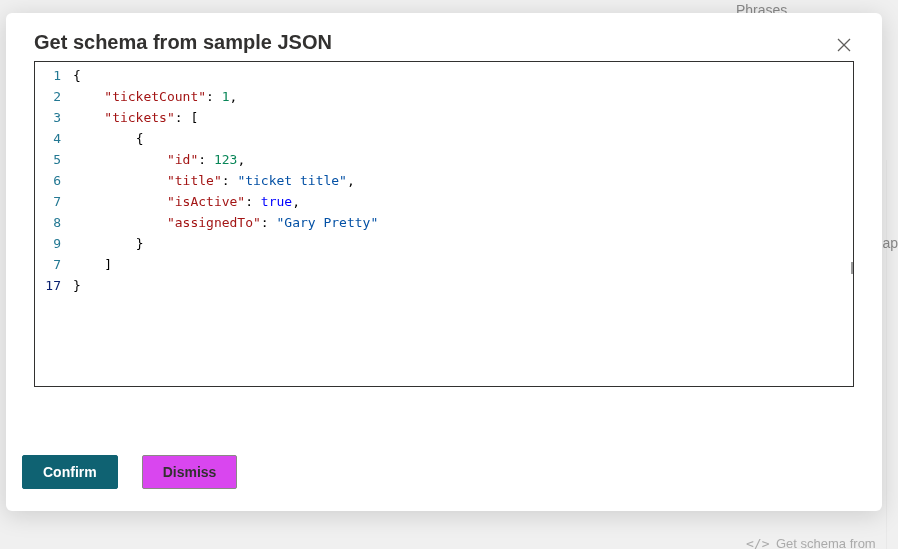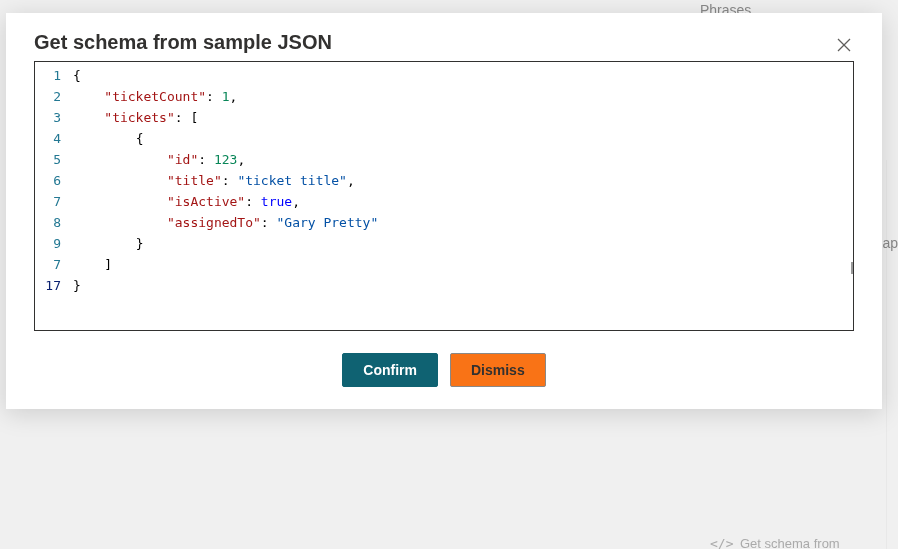--- a/index.html
+++ b/index.html
@@ -8,41 +8,42 @@
       background: #f0f0f0;
       width: 898px;
       height: 549px;
       position: relative;
       overflow: hidden;
     }
     .bg-text {
       position: absolute;
       color: #888;
       font-size: 14px;
+      margin-left: 36px;
     }
     .bg-phrases { top: 2px; left: 700px; }
     .bg-ap { top: 235px; right: 0; }
     .bg-get { bottom: -2px; left: 740px; color: #aaa; font-size: 13px; }
     .bg-icon { bottom: -2px; left: 710px; color: #aaa; font-size: 13px; font-family: monospace; }
     .bg-line-right {
       position: absolute;
       right: 11px;
       top: 160px;
       bottom: 0;
       border-left: 1px solid #e8e8e8;
     }
     .dialog {
       position: absolute;
       top: 13px;
       left: 6px;
       width: 876px;
-      height: 396px;
+      height: 498px;
       background: #fff;
       box-shadow: 0 4px 24px rgba(0,0,0,0.15);
-      border-radius: 0;
+      border-radius: 6px;
       display: flex;
       flex-direction: column;
     }
     .dialog-header {
       display: flex;
       justify-content: space-between;
       align-items: flex-start;
       padding: 18px 28px 0 28px;
     }
     .dialog-title {
@@ -107,42 +108,42 @@
       flex: 1;
     }
     .tok-brace { color: #000; }
     .tok-key { color: #a31515; }
     .tok-punct { color: #000; }
     .tok-num { color: #098658; }
     .tok-str { color: #0451a5; }
     .tok-bool { color: #0000ff; }
     .footer {
       display: flex;
-      justify-content: center;
-      gap: 12px;
-      padding: 22px 32px;
+      justify-content: flex-start;
+      gap: 24px;
+      padding: 22px 16px;
       margin-top: auto;
     }
     .btn {
       min-width: 90px;
       height: 34px;
       padding: 0 20px;
       font-size: 14px;
       font-family: inherit;
       border-radius: 2px;
       cursor: pointer;
       font-weight: 600;
     }
     .btn-primary {
       background: #0f6272;
       color: #fff;
       border: 1px solid #0f6272;
     }
     .btn-secondary {
-      background: #f97316;
+      background: #d946ef;
       color: #323130;
       border: 1px solid #8a8886;
     }
   </style>
 </head>
 <body>
 
 <div class="bg-text bg-phrases">Phrases</div>
 <div class="bg-line-right"></div>
 <div class="bg-text bg-ap">ap</div>

